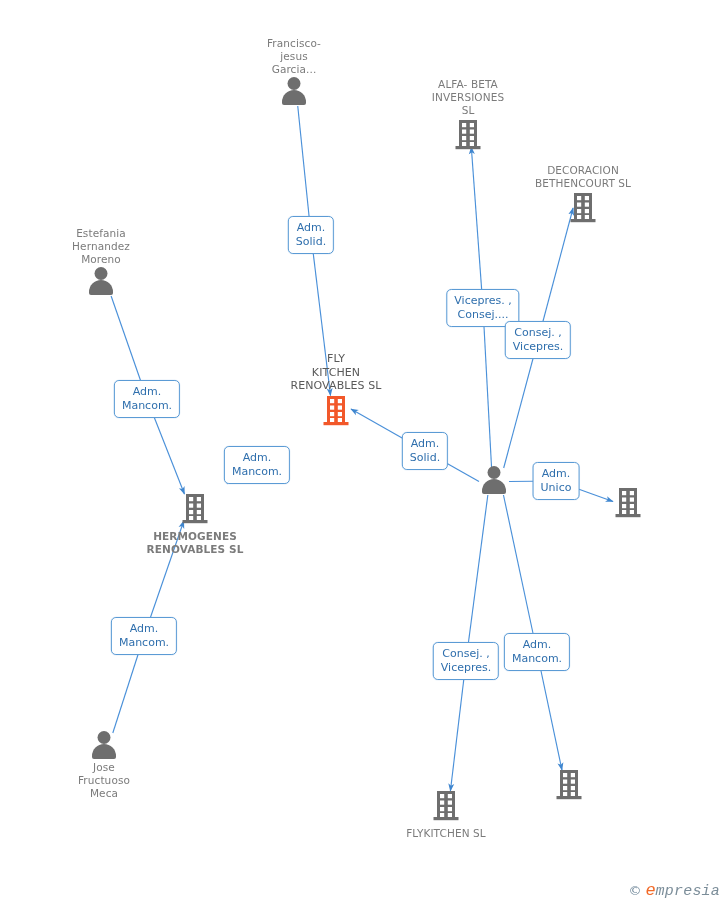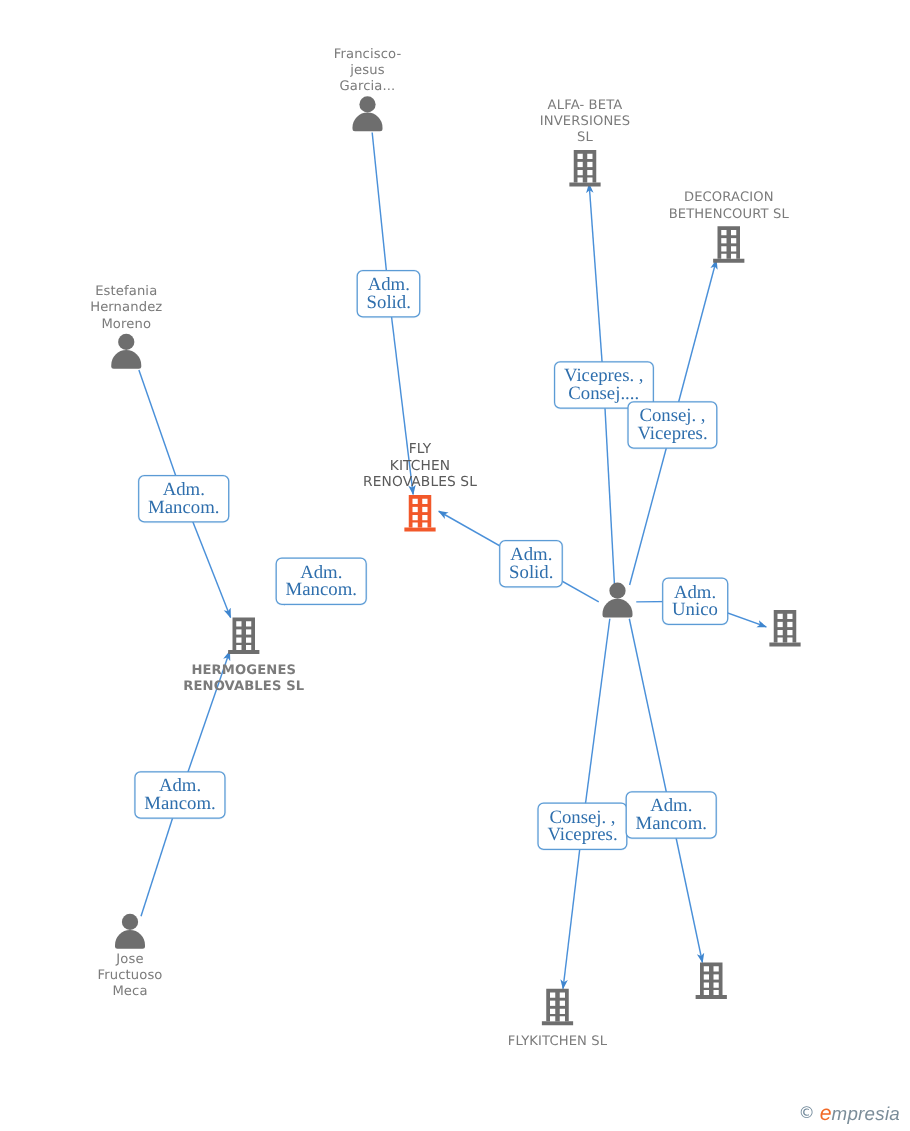--- a/index.html
+++ b/index.html
@@ -31,34 +31,33 @@
   .person .body{
     position:absolute;left:50%;bottom:0;transform:translateX(-50%);
     width:24px;height:15px;background:#6e6e6e;
     border-radius:12px 12px 2px 2px;
   }
 
   
   .edge-label{
     position:absolute;transform:translate(-50%,-50%);
     background:#ffffff;border:1.3px solid #5b9bd5;border-radius:5px;
-    color:#2f6fad;font-size:15px;line-height:14px;
+    color:#2f6fad;font-size:11px;line-height:14px;
     padding:4px 7px;white-space:pre-line;text-align:center;
     box-shadow:0 0 0 .5px rgba(91,155,213,.15);
-    font-family:Liberation Serif, serif;
   }
 
   
   .watermark{
     position:absolute;right:8px;bottom:6px;
     display:flex;align-items:center;gap:4px;
     font-size:15px;line-height:1;
   }
   .watermark .c-mark{color:#6f8799;font-size:13px;}
-  .watermark .brand{font-family:Liberation Sans, sans-serif;font-style:italic;}
+  .watermark .brand{font-family:Liberation Mono, monospace;font-style:italic;}
   .watermark .brand .e{color:#f26a28;font-size:17px;}
   .watermark .brand .rest{color:#7b8d99;font-size:15px;letter-spacing:.2px;}
 </style>
 </head>
 <body>
 
 <div id="canvas">
 
   <svg class="edges" viewBox="0 0 728 905">
     <defs>
@@ -109,21 +108,21 @@
             <rect x="8" y="5" width="4.2" height="4.2" fill="#fff"></rect>
             <rect x="15.8" y="5" width="4.2" height="4.2" fill="#fff"></rect>
             <rect x="8" y="11.5" width="4.2" height="4.2" fill="#fff"></rect>
             <rect x="15.8" y="11.5" width="4.2" height="4.2" fill="#fff"></rect>
             <rect x="8" y="18" width="4.2" height="4.2" fill="#fff"></rect>
             <rect x="15.8" y="18" width="4.2" height="4.2" fill="#fff"></rect>
             <rect x="8" y="24" width="4.2" height="4" fill="#fff"></rect>
             <rect x="15.8" y="24" width="4.2" height="4" fill="#fff"></rect>
           </svg></span>
       </div>
-      <div class="node caption-above" style="left: 583px; top: 152px;">
+      <div class="node caption-above" style="left: 583px; top: 164px;">
         <span class="caption">DECORACION
 BETHENCOURT SL</span>
         <span class="glyph"><svg width="28" height="32" viewBox="0 0 28 32">
             <rect x="5" y="2" width="18" height="26" fill="#6e6e6e"></rect>
             <rect x="1.5" y="28" width="25" height="3.2" fill="#6e6e6e"></rect>
             <rect x="8" y="5" width="4.2" height="4.2" fill="#fff"></rect>
             <rect x="15.8" y="5" width="4.2" height="4.2" fill="#fff"></rect>
             <rect x="8" y="11.5" width="4.2" height="4.2" fill="#fff"></rect>
             <rect x="15.8" y="11.5" width="4.2" height="4.2" fill="#fff"></rect>
             <rect x="8" y="18" width="4.2" height="4.2" fill="#fff"></rect>

